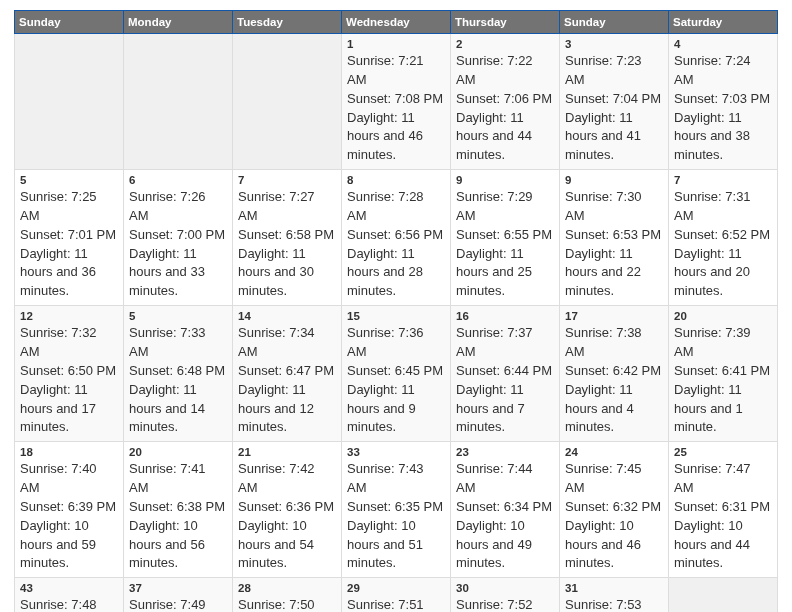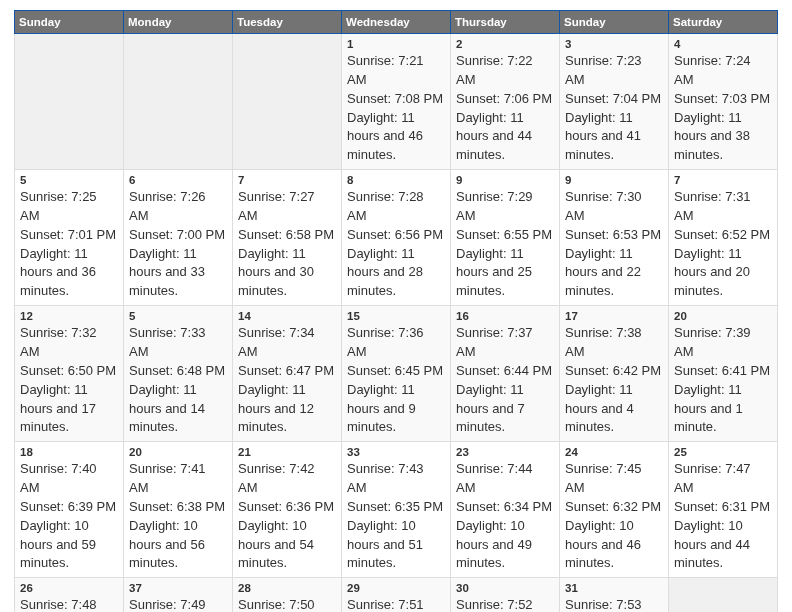--- a/index.html
+++ b/index.html
@@ -212,21 +212,21 @@
             <span class="day-num">24</span>
             <div class="day-info">Sunrise: 7:45 AM<br>Sunset: 6:32 PM<br>Daylight: 10 hours and 46 minutes.</div>
           </td>
           <td>
             <span class="day-num">25</span>
             <div class="day-info">Sunrise: 7:47 AM<br>Sunset: 6:31 PM<br>Daylight: 10 hours and 44 minutes.</div>
           </td>
         </tr>
         <tr>
           <td>
-            <span class="day-num">26</span>
+            <span class="day-num">43</span>
             <div class="day-info">Sunrise: 7:48 AM<br>Sunset: 6:29 PM<br>Daylight: 10 hours and 41 minutes.</div>
           </td>
           <td>
             <span class="day-num">37</span>
             <div class="day-info">Sunrise: 7:49 AM<br>Sunset: 6:28 PM<br>Daylight: 10 hours and 39 minutes.</div>
           </td>
           <td>
             <span class="day-num">28</span>
             <div class="day-info">Sunrise: 7:50 AM<br>Sunset: 6:27 PM<br>Daylight: 10 hours and 36 minutes.</div>
           </td>

